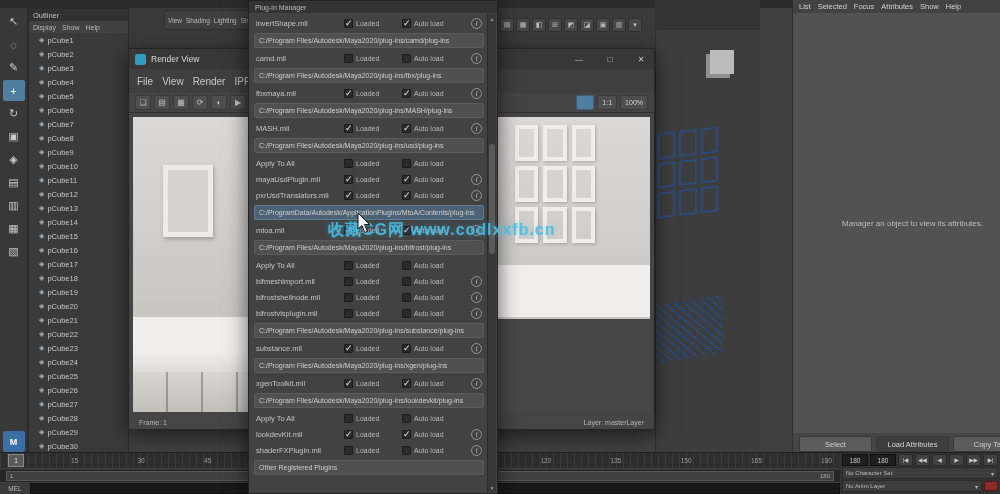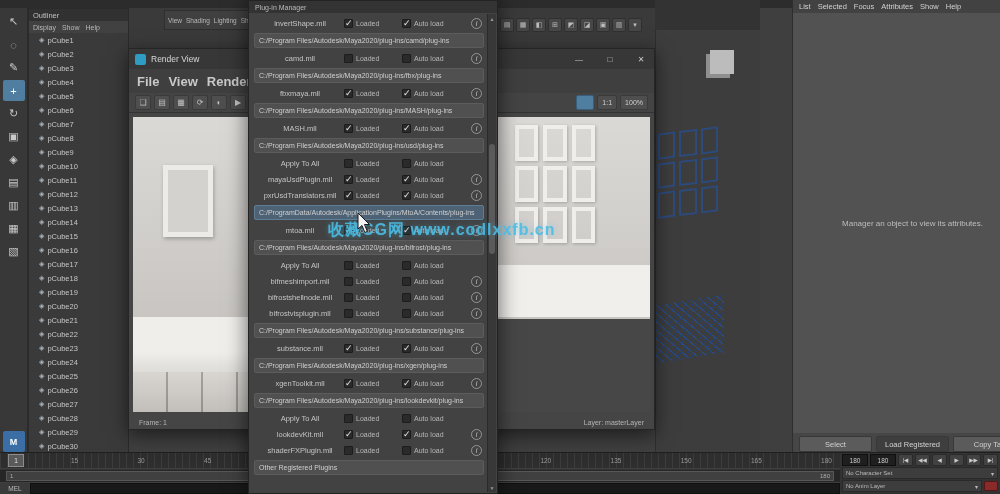--- a/index.html
+++ b/index.html
@@ -33,21 +33,21 @@
   .ol-item{height:14px;display:flex;align-items:center;gap:3px;padding:0 3px 0 10px;font-size:7.5px;color:#c6c6c6;white-space:nowrap;}
   .ol-ico{font-size:7px;color:#a9b4bd;}
 
   
   .rview{position:absolute;left:128px;top:48px;width:527px;height:382px;background:#454545;border:1px solid #252525;
          box-shadow:0 5px 18px rgba(0,0,0,.55);z-index:10;display:flex;flex-direction:column;}
   .rv-title{height:20px;background:#373737;display:flex;align-items:center;padding:0 0 0 6px;gap:5px;flex:none;}
   .rv-appicon{width:11px;height:11px;background:#2f9cc4;border-radius:2px;flex:none;}
   .rv-title-text{font-size:8.5px;color:#d8d8d8;flex:1;}
   .rv-winbtn{width:26px;height:20px;display:flex;align-items:center;justify-content:center;color:#c9c9c9;font-size:8px;}
-  .rv-menus{height:14px;display:flex;gap:9px;align-items:center;padding:12px 8px;font-size:13px;color:#c9c9c9;background:#3f3f3f;flex:none;font-weight:bold;}
+  .rv-menus{height:14px;display:flex;gap:9px;align-items:center;padding:12px 8px;font-size:10px;color:#c9c9c9;background:#3f3f3f;flex:none;}
   .rv-toolbar{height:20px;display:flex;align-items:center;padding:0 6px;gap:3px;background:#444;border-bottom:1px solid #333;flex:none;}
   .rv-tbicon{width:16px;height:15px;background:#4e4e4e;border:1px solid #3a3a3a;border-radius:2px;color:#c2c2c2;font-size:8px;
              display:flex;align-items:center;justify-content:center;}
   .rv-right{margin-left:auto;display:flex;gap:3px;align-items:center;}
   .rv-zoomactive{width:18px;height:15px;background:#4f7ea0;border:1px solid #3a5f7c;border-radius:2px;}
   .rv-zoom{height:15px;padding:0 4px;background:#4e4e4e;border:1px solid #3a3a3a;border-radius:2px;font-size:7px;color:#d0d0d0;
            display:flex;align-items:center;}
   .rv-image{flex:1;margin:4px;position:relative;background:#cbc8c4;overflow:hidden;}
   .rv-status{height:13px;display:flex;justify-content:space-between;padding:0 10px;font-size:7px;color:#b5b5b5;align-items:center;flex:none;}
   .wall{position:absolute;inset:0;background:linear-gradient(#dbd9d6,#c7c4c0 75%);}
@@ -77,21 +77,21 @@
 
   
   .plugin-dialog{position:absolute;left:248px;top:0;width:250px;height:494px;background:#424242;border:1px solid #232323;
                  box-shadow:0 0 20px rgba(0,0,0,.6);z-index:30;display:flex;flex-direction:column;}
   .pd-title{height:12px;background:#333;display:flex;align-items:center;padding:0 6px;font-size:7px;color:#bbb;flex:none;}
   .pd-body{flex:1;padding:2px 13px 2px 5px;overflow:hidden;position:relative;}
   .pd-scroll{position:absolute;right:1px;top:13px;bottom:1px;width:9px;background:#383838;border-left:1px solid #2a2a2a;z-index:2;}
   .pd-arrow{position:absolute;left:0;width:8px;height:9px;font-size:5px;color:#999;display:flex;align-items:center;justify-content:center;}
   .pd-arrow.up{top:0;} .pd-arrow.dn{bottom:0;}
   .pd-thumb{position:absolute;top:130px;height:110px;left:1px;right:1px;background:#5a5a5a;border-radius:3px;}
-  .pm-entry{display:block;text-align:center;}
+  .pm-entry{display:block;}
   .pm-sec{height:15px;background:#505050;border:1px solid #5c5c5c;border-radius:2px;margin:2px 0;display:none;align-items:center;
           padding:0 4px;font-size:7px;color:#cfcfcf;white-space:nowrap;overflow:hidden;}
   .pm-sec.hl{background:#4e6275;border-color:#5f7econst;border-color:#5f7e96;}
   .pm-row{height:16px;display:none;align-items:center;padding:0 2px;font-size:7.5px;color:#c4c4c4;}
   .t-section .pm-sec{display:flex;}
   .t-plugin .pm-row,.t-apply .pm-row{display:flex;}
   .t-apply .pm-info{visibility:hidden;}
   .pm-name{width:88px;overflow:hidden;white-space:nowrap;text-overflow:ellipsis;flex:none;}
   .cbgroup{display:flex;align-items:center;gap:3px;width:58px;flex:none;}
   .cb{width:9px;height:9px;background:#2a2a2a;border:1px solid #1c1c1c;border-radius:1px;position:relative;flex:none;}
@@ -791,21 +791,21 @@
         <span>Attributes</span>
         <span>Show</span>
         <span>Help</span>
       </div>
     <div class="ae-body">
       <div class="ae-msg">Manager an object to view its attributes.</div>
     </div>
     <div class="ae-buttons">
 
     <div class="ae-btn">Select</div>
-        <div class="ae-btn">Load Registered</div>
+        <div class="ae-btn">Load Attributes</div>
         <div class="ae-btn">Copy Tab</div>
       </div>
   </div>
 
   <div class="timeslider">
     <div class="ts-labels">
 
     <span>0</span>
         <span>15</span>
         <span>30</span>

